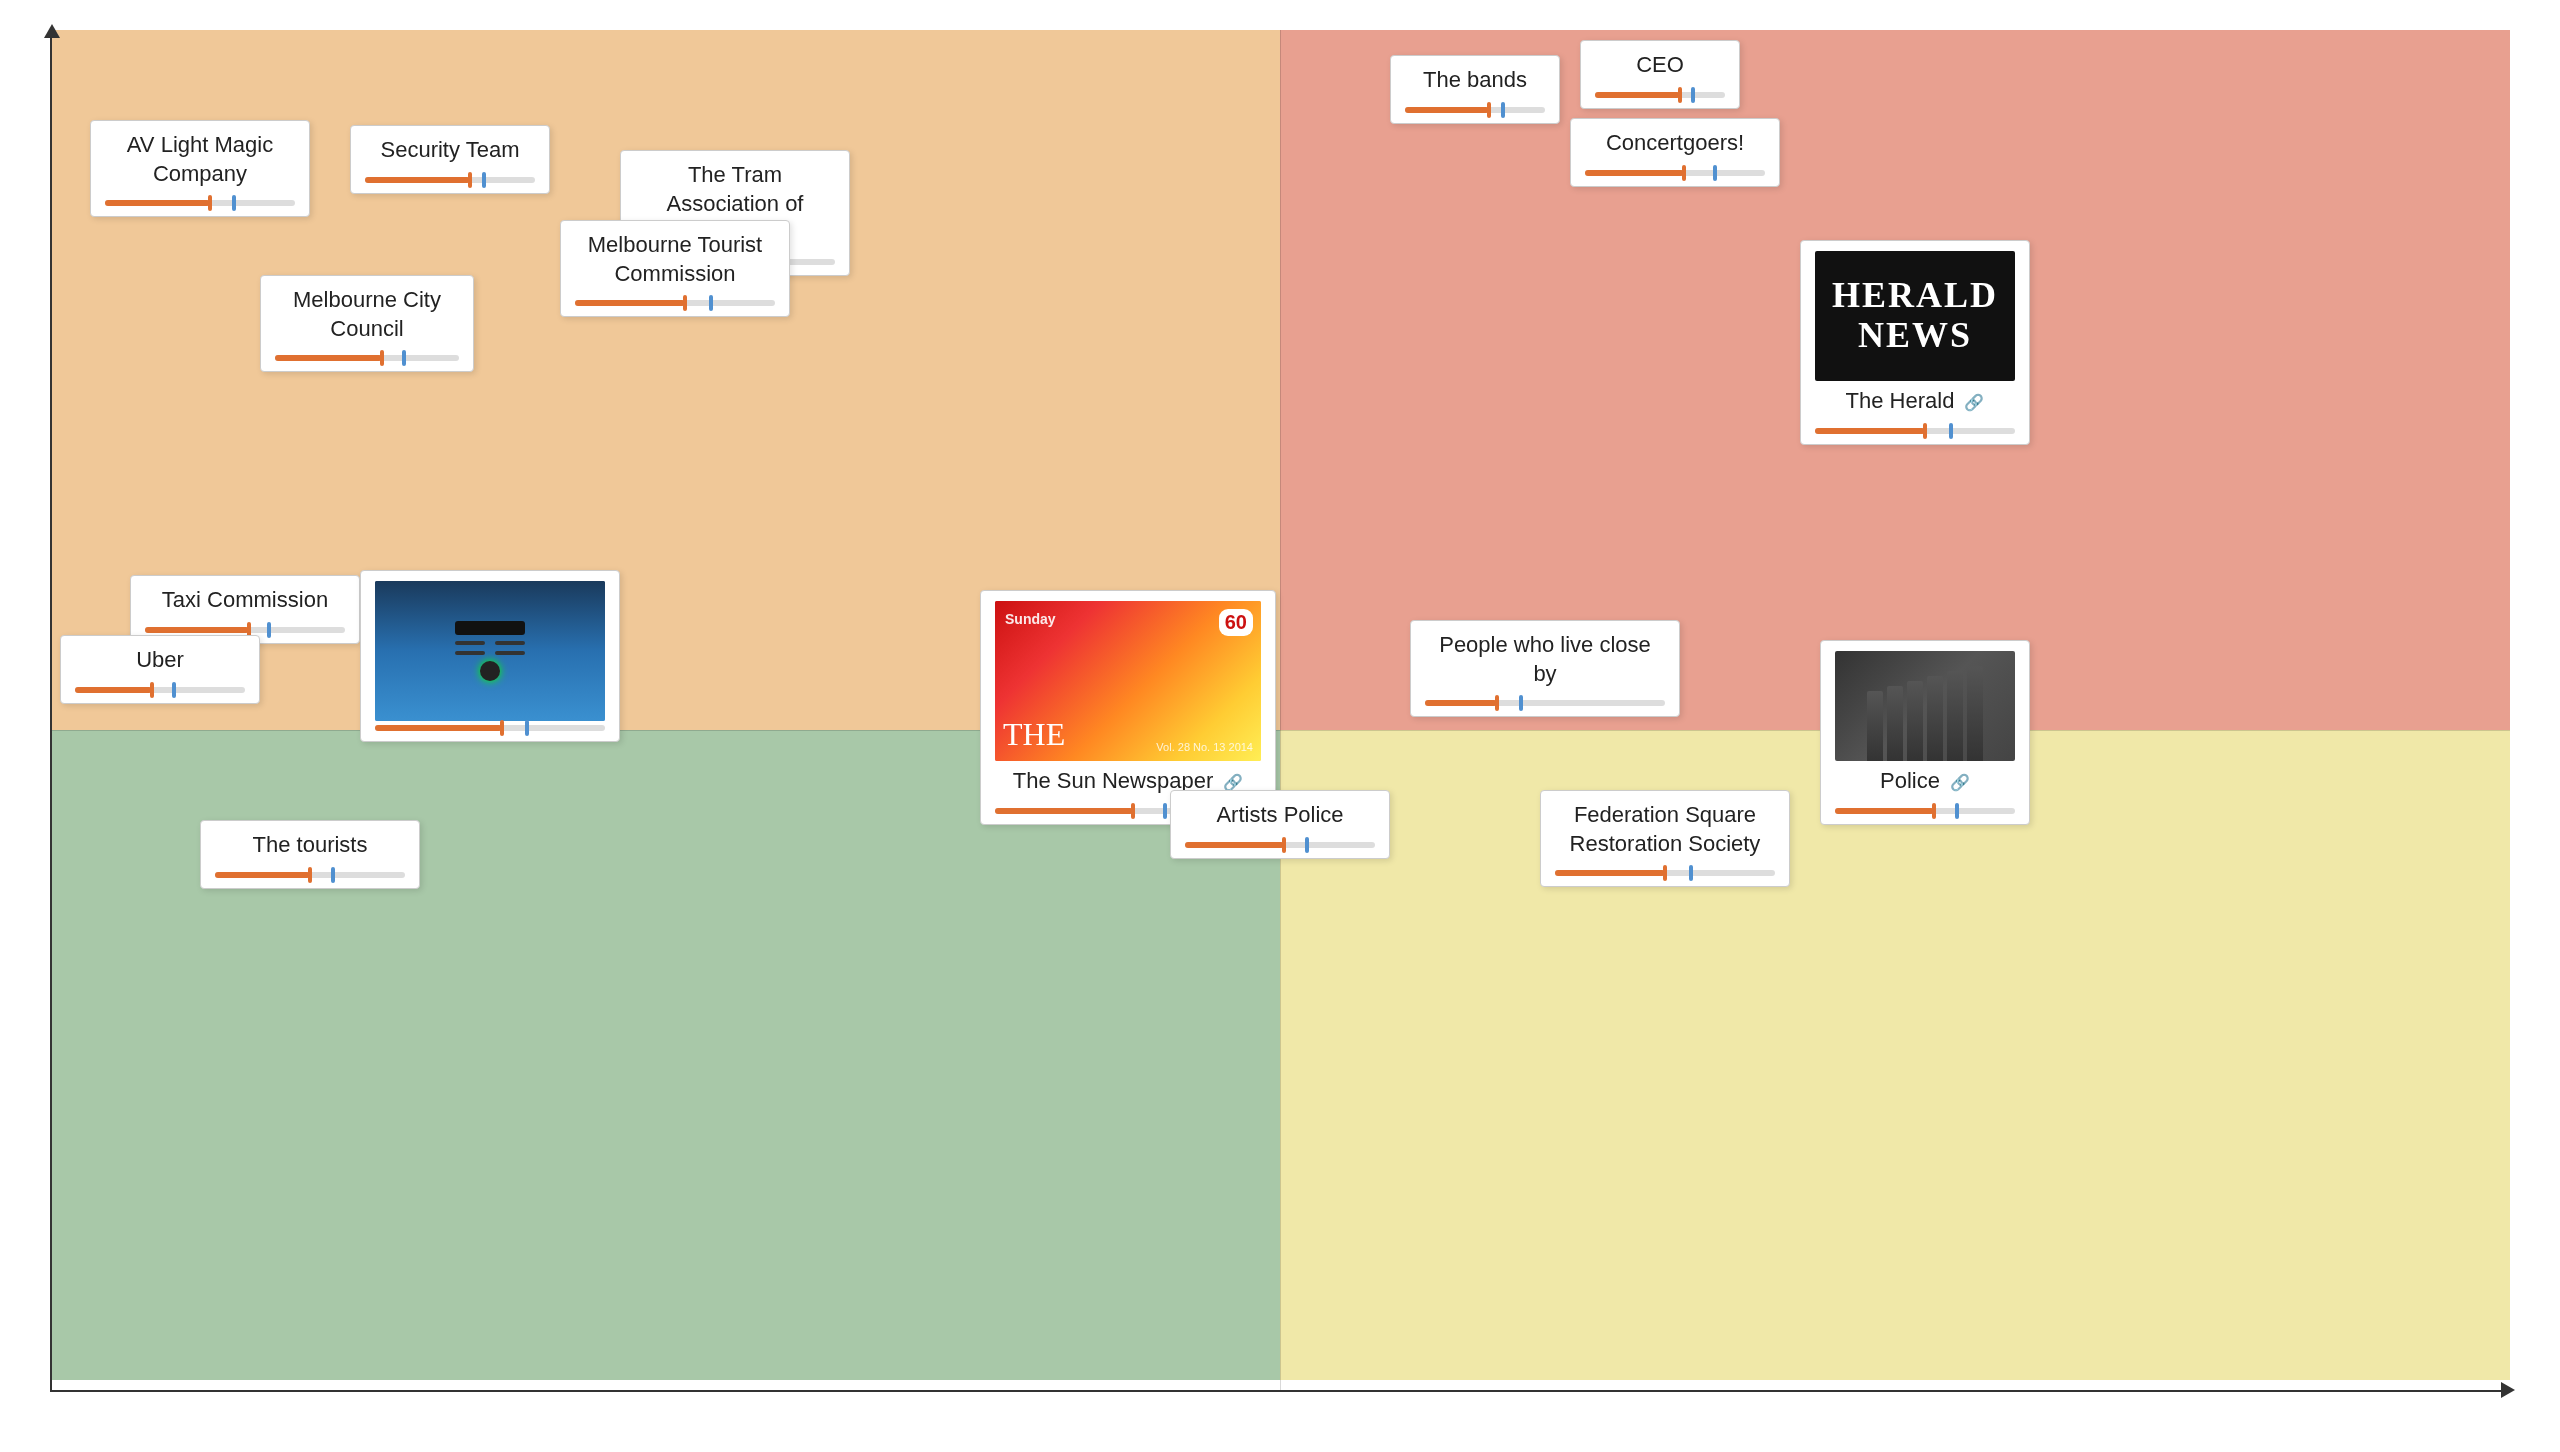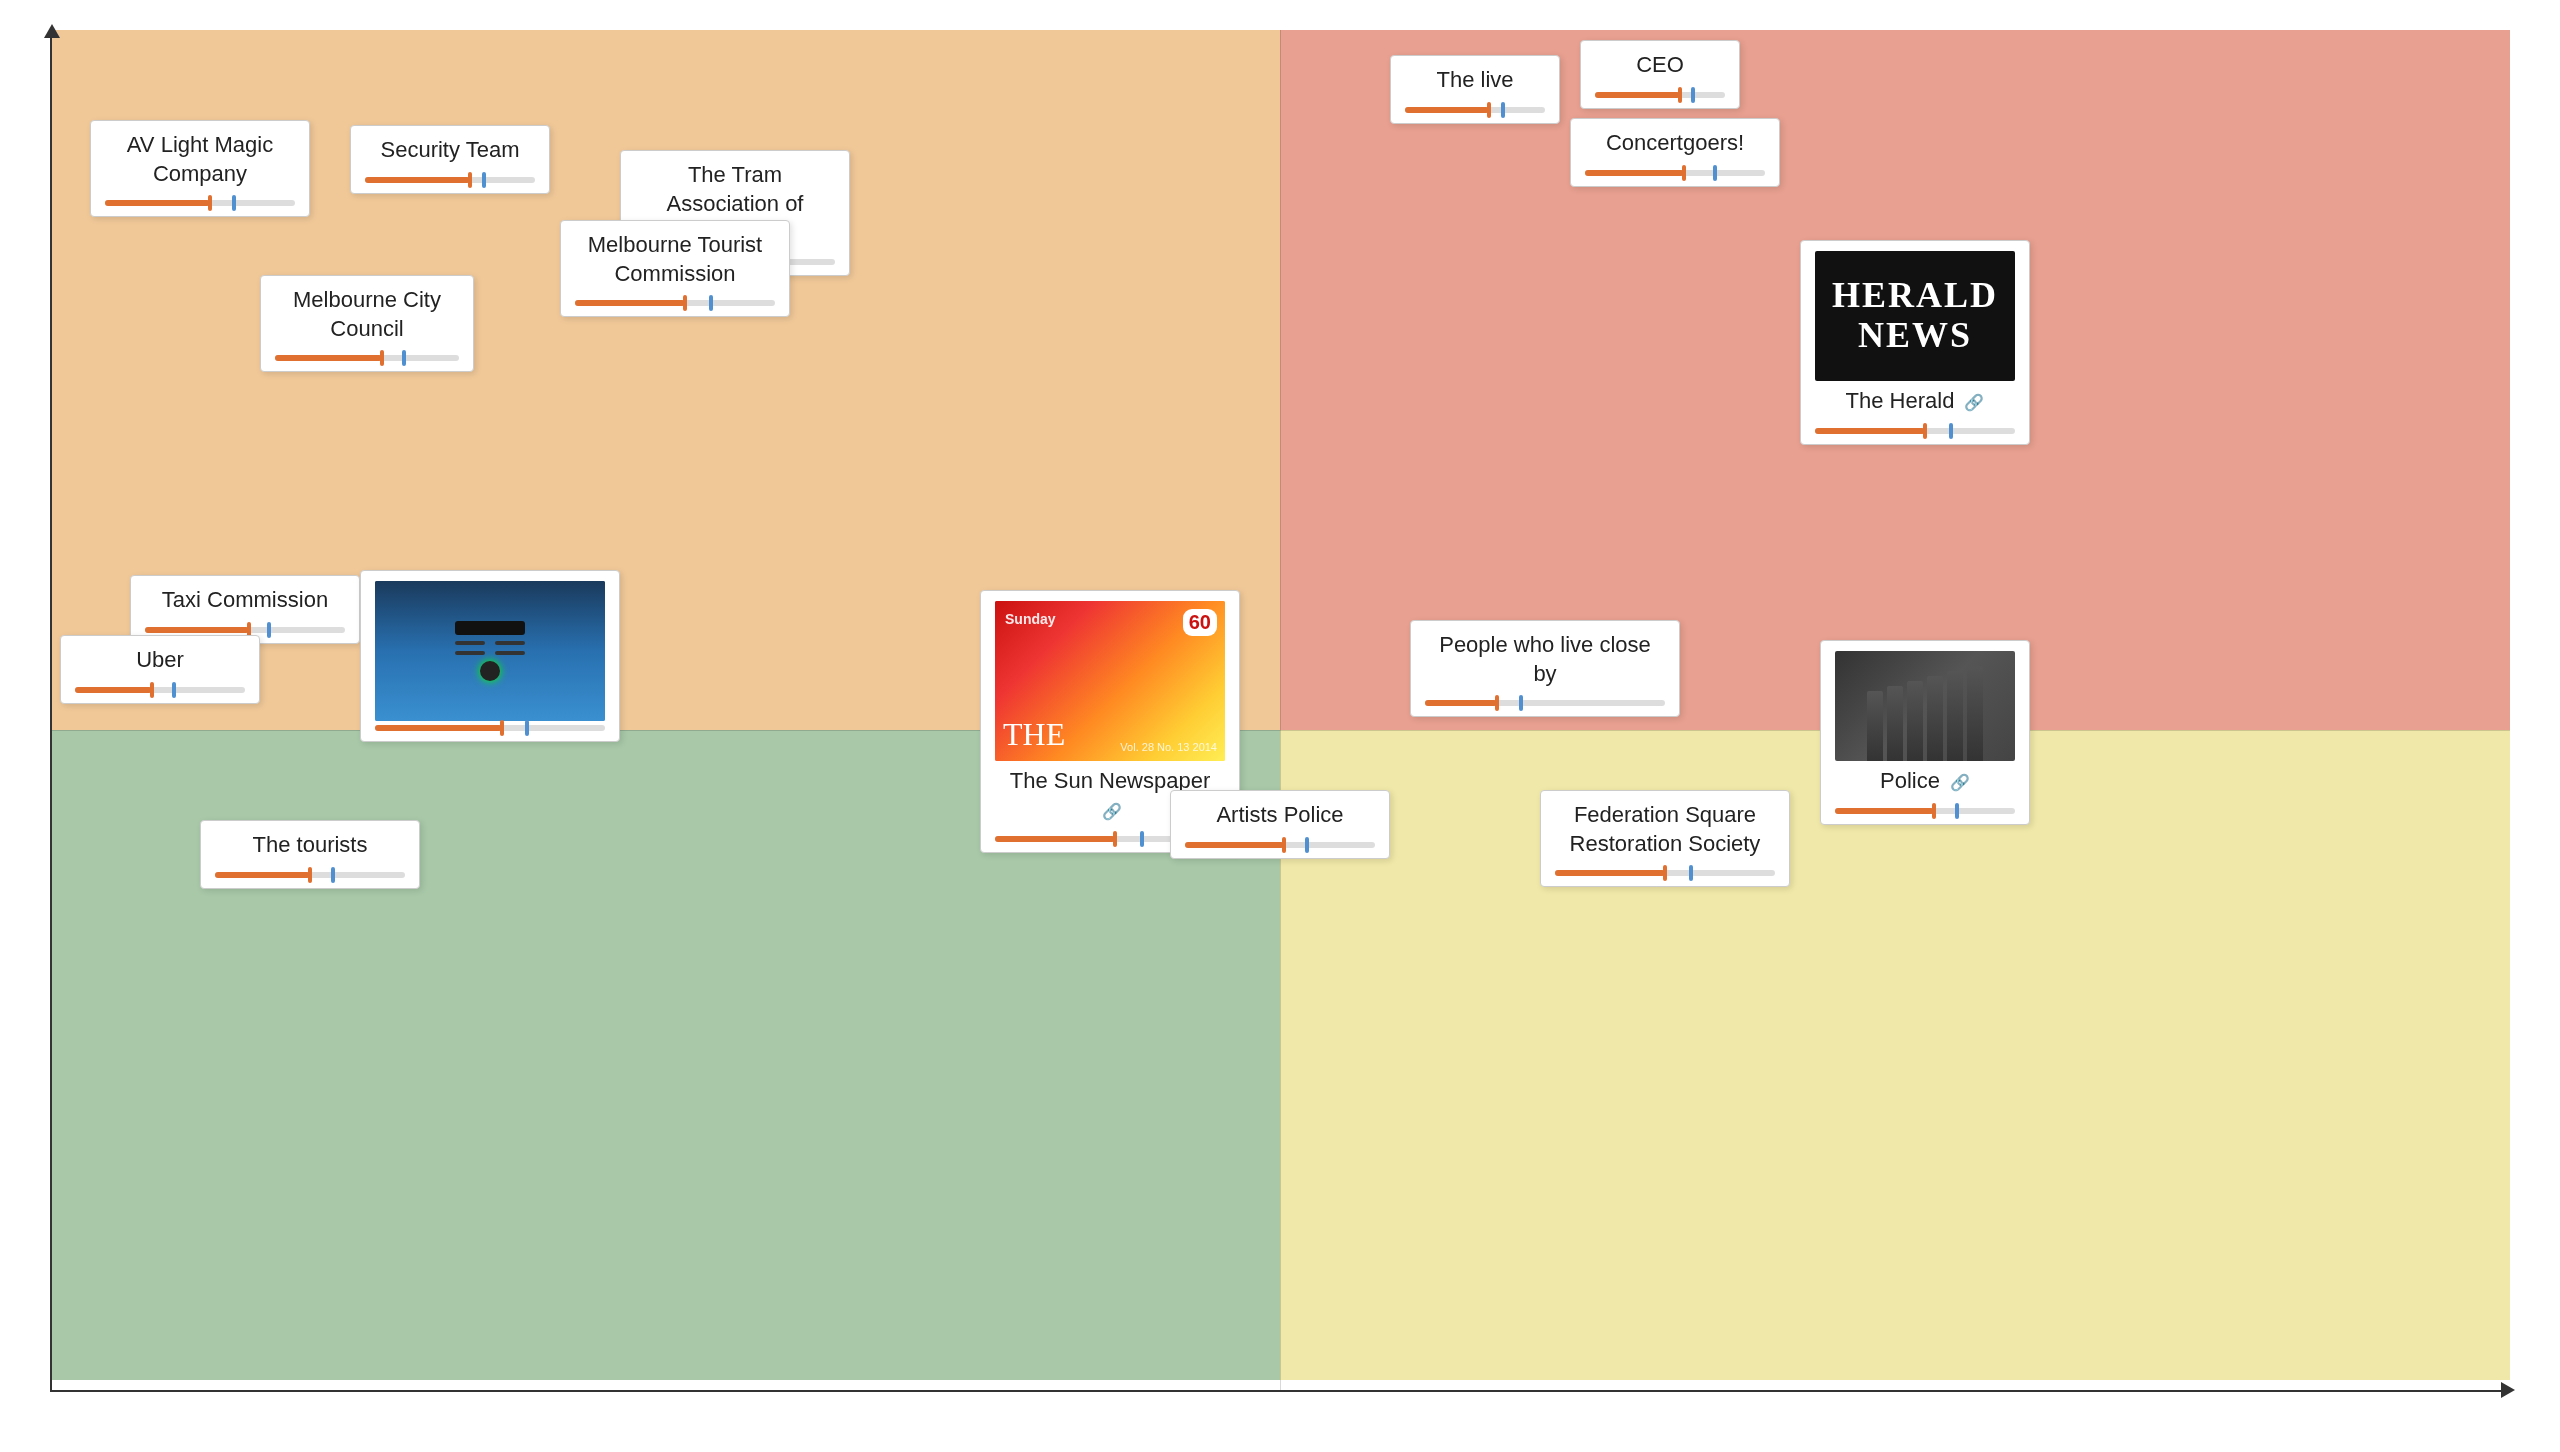--- a/index.html
+++ b/index.html
@@ -358,21 +358,21 @@
     <div class="card-title">CEO</div>
   </div>
         <div class="slider-track">
     <div class="slider-fill" style="width:65%"></div>
     <div class="slider-thumb-orange" style="left:calc(65% - 2px)"></div>
     <div class="slider-thumb-blue" style="left:calc(75% - 2px)"></div>
   </div>
       </div>
       <div class="card" style="left: 1390px; top: 55px; width: 170px;">
         <div class="card-title-row">
-    <div class="card-title">The live</div>
+    <div class="card-title">The bands</div>
   </div>
         <div class="slider-track">
     <div class="slider-fill" style="width:60%"></div>
     <div class="slider-thumb-orange" style="left:calc(60% - 2px)"></div>
     <div class="slider-thumb-blue" style="left:calc(70% - 2px)"></div>
   </div>
       </div>
       <div class="card" style="left: 1570px; top: 118px; width: 210px;">
         <div class="card-title-row">
     <div class="card-title">Concertgoers!</div>
@@ -429,21 +429,21 @@
       <div class="card" style="left: 200px; top: 820px; width: 220px;">
         <div class="card-title-row">
     <div class="card-title">The tourists</div>
   </div>
         <div class="slider-track">
     <div class="slider-fill" style="width:50%"></div>
     <div class="slider-thumb-orange" style="left:calc(50% - 2px)"></div>
     <div class="slider-thumb-blue" style="left:calc(62% - 2px)"></div>
   </div>
       </div>
-      <div class="card" style="left: 980px; top: 590px; width: 260px;">
+      <div class="card" style="left: 980px; top: 590px; width: 296px;">
         <div class="sun-img">
       <div style="position:absolute;inset:0;background:linear-gradient(135deg,#cc1111 0%,#ee3333 25%,#ff8822 55%,#ffcc33 80%,#ffee55 100%);">
         <div style="position:absolute;top:10px;left:10px;color:white;font-size:14px;font-weight:bold;opacity:0.9;">Sunday</div>
         <div style="position:absolute;bottom:8px;left:8px;color:white;font-size:32px;font-weight:400;font-family:Georgia,serif;">THE</div>
         <div style="position:absolute;top:8px;right:8px;background:white;color:#cc1111;font-size:20px;font-weight:bold;padding:2px 6px;border-radius:9px;">60</div>
         <div style="position:absolute;bottom:8px;right:8px;color:white;font-size:11px;opacity:0.8;">Vol. 28 No. 13 2014</div>
       </div>
     </div>
         <div class="card-title-row">
     <div class="card-title">The Sun Newspaper <span class="clip-icon">🔗</span></div>

